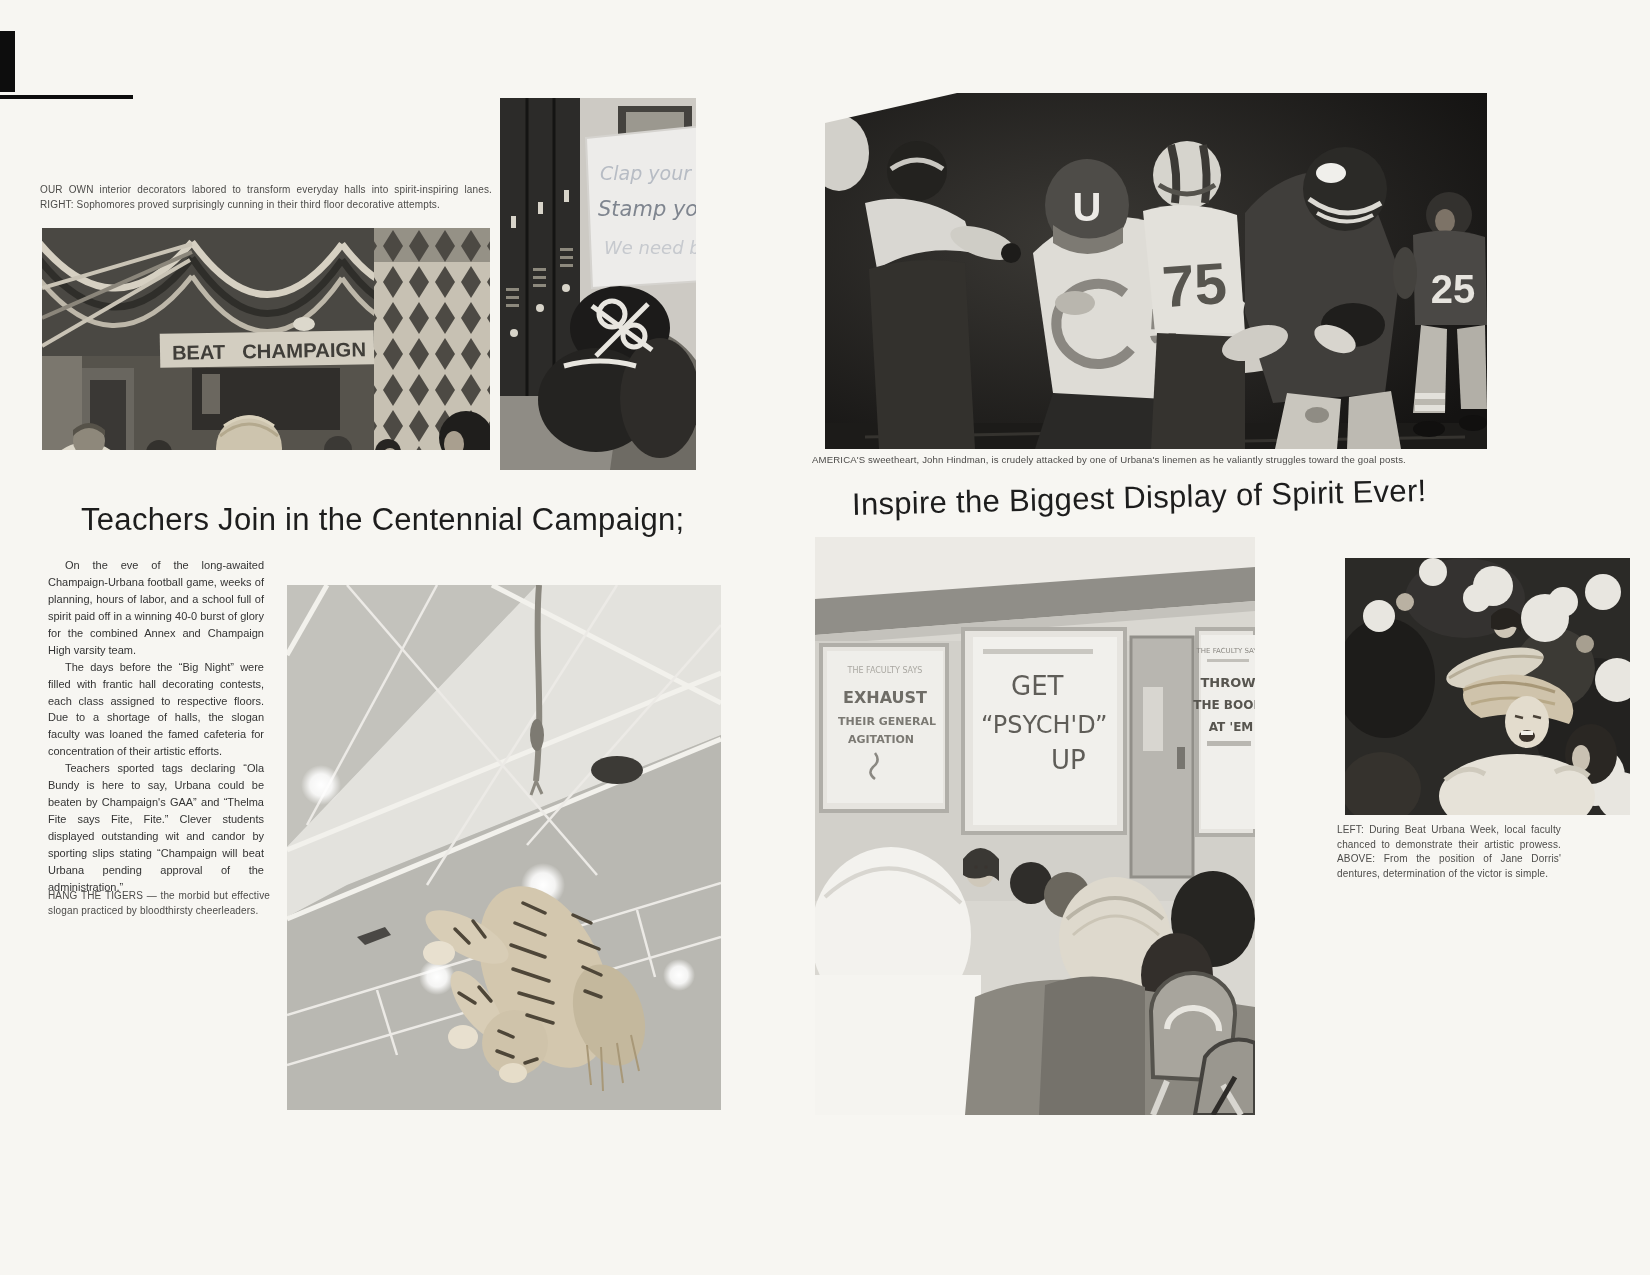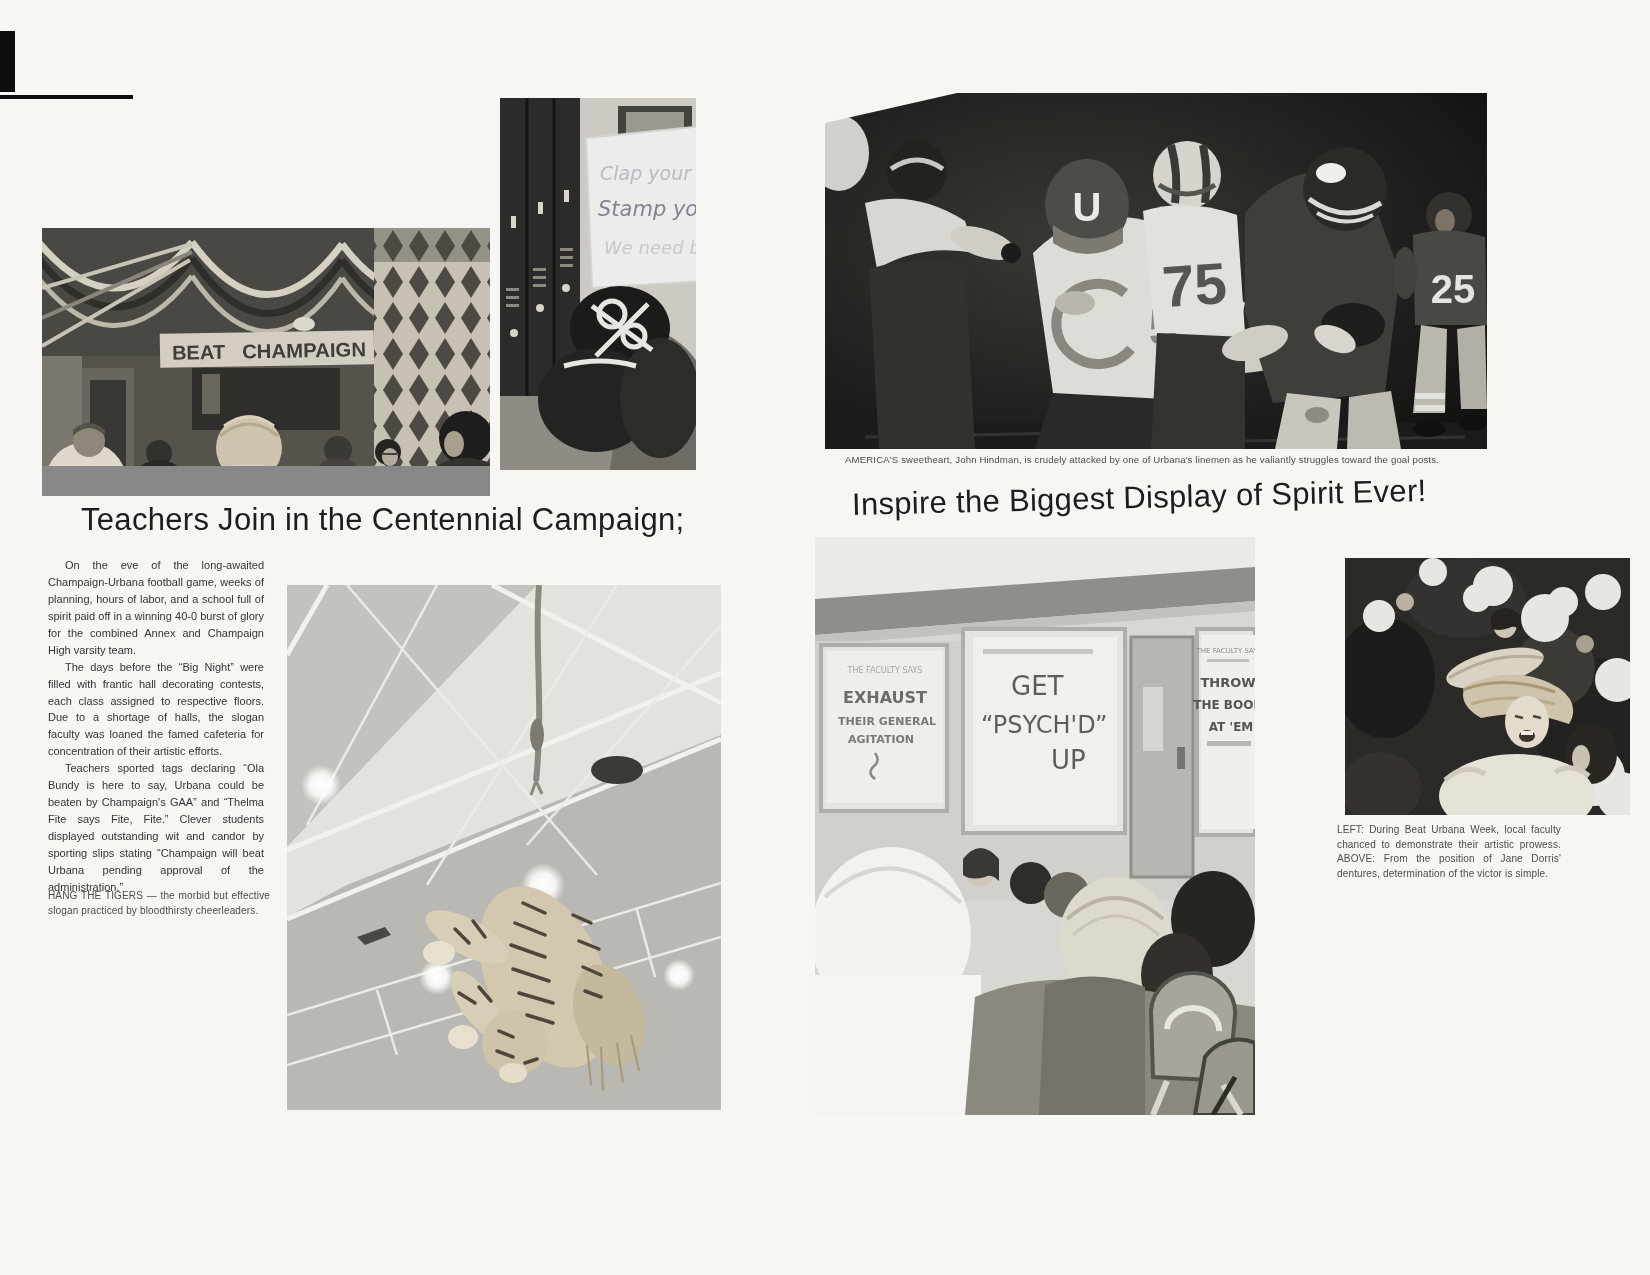--- a/index.html
+++ b/index.html
@@ -10,50 +10,51 @@
   }
   .artifact{position:absolute;background:#0d0d0d;}
   .artifact-bar{left:0;top:31px;width:15px;height:61px;}
   .artifact-line{left:0;top:95px;width:133px;height:4px;}
   .caption{
     position:absolute;font-size:10px;line-height:1.45;color:#4c4b49;
     letter-spacing:.15px;text-align:justify;margin:0;
   }
   .cap-top-left{left:40px;top:183px;width:452px;}
   .cap-hang{left:48px;top:889px;width:222px;}
-  .cap-football{left:812px;top:453px;width:660px;text-align:center;white-space:nowrap;font-size:9.6px;}
+  .cap-football{left:812px;top:453px;width:660px;text-align:left;white-space:nowrap;font-size:9.6px;}
   .cap-side{left:1337px;top:823px;width:224px;}
   .headline{
     position:absolute;margin:0;font-weight:500;font-size:31px;color:#1d1d1d;
     letter-spacing:.3px;white-space:nowrap;font-family:"Liberation Sans",sans-serif;
   }
   .headline-left{left:60px;top:502px;margin-left:21px;}
   .headline-right{left:852px;top:487px;transform:rotate(-1.4deg);transform-origin:left center;}
   .bodycol{
     position:absolute;left:48px;top:557px;width:216px;
     font-size:11px;line-height:1.54;color:#343434;text-align:justify;
   }
   .bodycol p{margin:0;text-indent:17px;}
   figure.photo{position:absolute;margin:0;overflow:hidden;background:#888;}
   figure.photo svg{display:block;}
-  .photo-hall{left:42px;top:228px;width:448px;height:268px;}
+  .photo-hall{left:42px;top:228px;width:448px;height:222px;}
   .photo-lockers{left:500px;top:98px;width:196px;height:372px;}
   .photo-tiger{left:287px;top:585px;width:434px;height:525px;}
   .photo-football{left:825px;top:93px;width:662px;height:356px;background:#141312;}
   .photo-cafeteria{left:815px;top:537px;width:440px;height:578px;}
   .photo-crowd{left:1345px;top:558px;width:285px;height:257px;}
 </style>
 </head>
 <body>
 
 <div class="sheet">
 
   <div class="artifact artifact-bar"></div>
   <div class="artifact artifact-line"></div>
 
+  <p class="caption cap-top-left">OUR OWN interior decorators labored to transform everyday halls into spirit-inspiring lanes. RIGHT: Sophomores proved surprisingly cunning in their third floor decorative attempts.</p>
 
   <figure class="photo photo-hall">
     <svg width="448" height="238" viewBox="0 0 448 238" xmlns="http://www.w3.org/2000/svg">
       <defs>
         <pattern id="diam" width="26" height="36" patternUnits="userSpaceOnUse">
           <rect width="26" height="36" fill="#c7c1b3"></rect>
           <path d="M13,2 L23,18 L13,34 L3,18 Z" fill="#4d4a44"></path>
         </pattern>
       </defs>
       <rect width="448" height="238" fill="#5d5a54"></rect>

